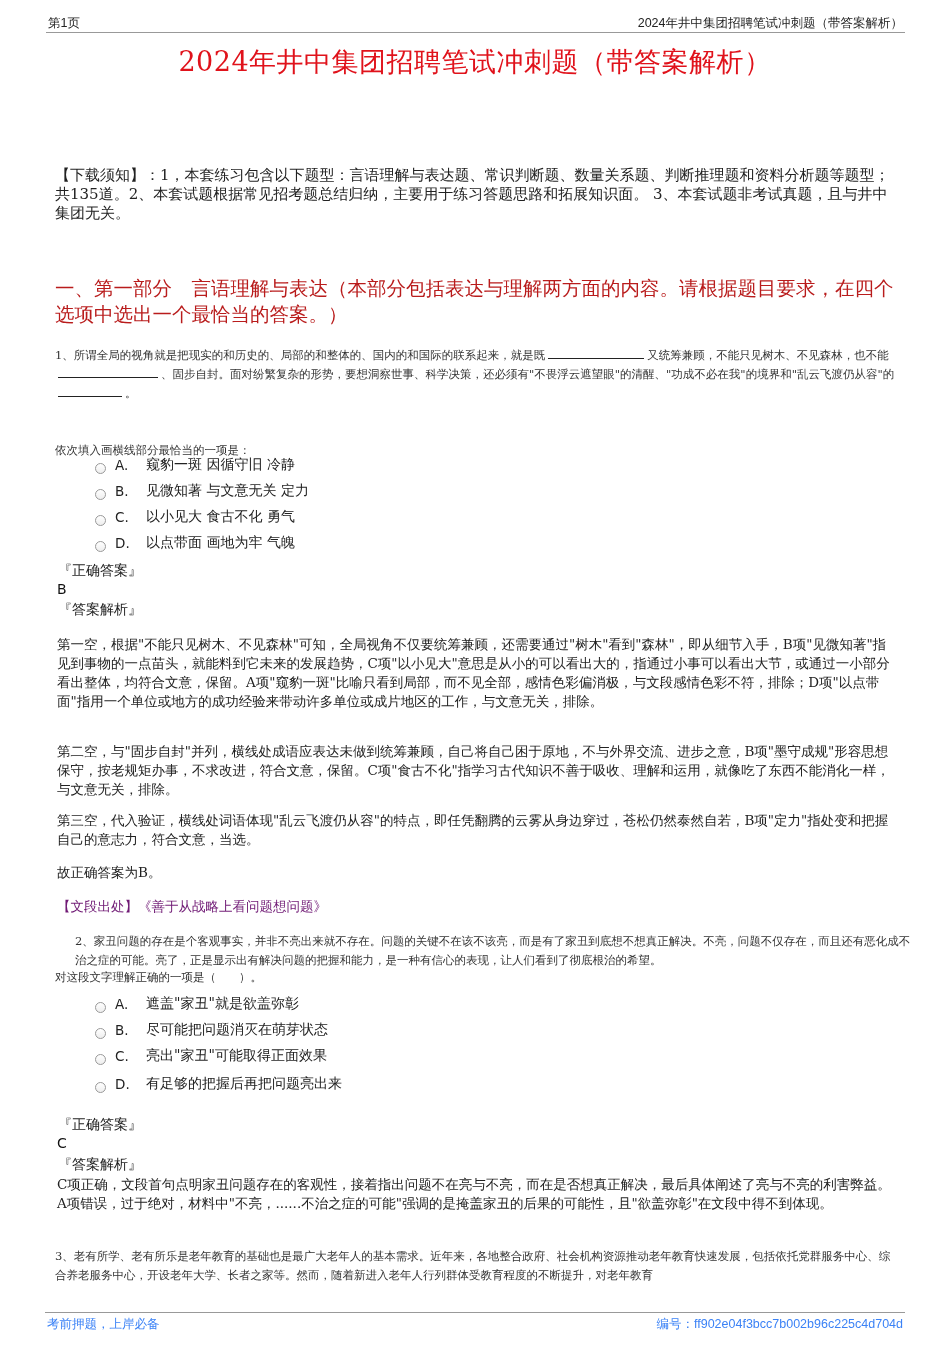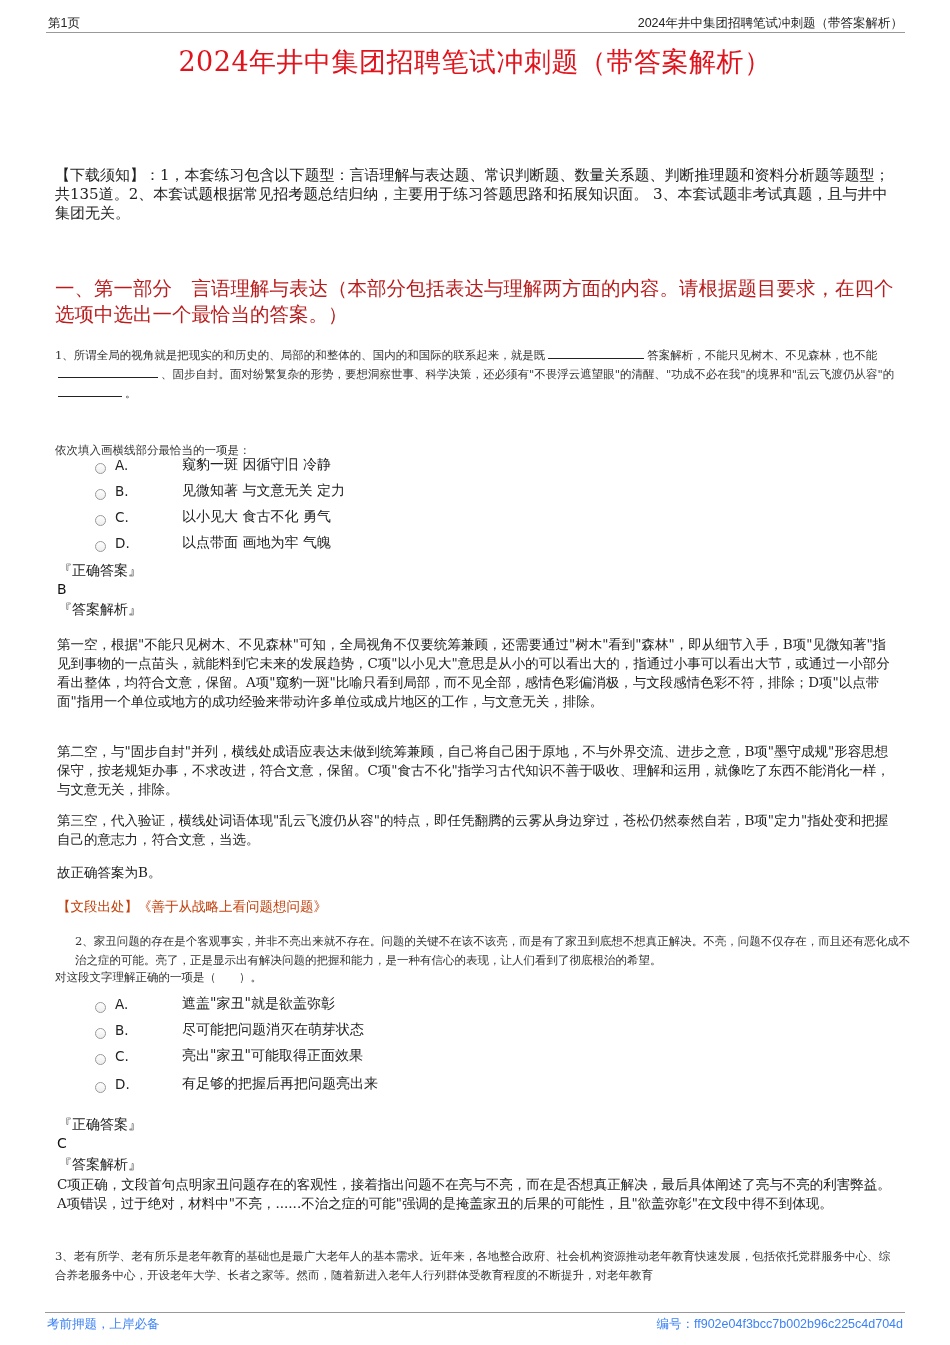--- a/index.html
+++ b/index.html
@@ -18,25 +18,25 @@
     .section-heading { position: absolute; left: 55px; width: 840px; top: 276px; font-size: 19.5px;
                        line-height: 26px; color: #b91c1c; }
     .q-text { position: absolute; left: 55px; width: 845px; font-size: 11.5px; line-height: 19px; color: #333; }
     .q-prompt { position: absolute; left: 55px; font-size: 11.5px; color: #333; }
     .blank { display: inline-block; border-bottom: 1px solid #222; height: 12px; vertical-align: baseline; margin: 0 3px; }
     .options { position: absolute; left: 95px; }
     .option { display: flex; align-items: center; height: 26px; font-size: 14px; color: #222; cursor: pointer; }
     .radio { width: 9px; height: 9px; border: 1px solid #999; border-radius: 50%; margin-right: 9px;
              margin-top: 6px; background: linear-gradient(#fff, #eee); flex: none; }
     .opt-letter { font-family: "DejaVu Sans", sans-serif; width: 31px; font-size: 13.5px; }
-    .opt-text { font-size: 14px; margin-left: 36px; }
+    .opt-text { font-size: 14px; }
     .label-bracket { position: absolute; left: 58px; font-size: 14px; color: #222; }
     .answer-letter { position: absolute; left: 57px; font-family: "DejaVu Sans", sans-serif; font-size: 14px; color: #111; }
     .analysis { position: absolute; left: 57px; width: 840px; font-size: 13.5px; line-height: 19px; color: #222; }
-    .source { position: absolute; left: 57px; font-size: 13.5px; color: #c2410c; }
+    .source { position: absolute; left: 57px; font-size: 13.5px; color: #701a75; }
     .page-footer { position: absolute; left: 45px; right: 45px; top: 1312px; height: 22px;
                    border-top: 1px solid #999; font-family: "Liberation Sans", sans-serif;
                    font-size: 12.5px; color: #3b82f6; }
     .page-footer .left { position: absolute; left: 2px; top: 3px; }
     .page-footer .right { position: absolute; right: 2px; top: 3px; }
   </style>
 </head>
 <body>
 
 <div class="page-header">
@@ -44,21 +44,21 @@
   <span class="right">2024年井中集团招聘笔试冲刺题（带答案解析）</span>
 </div>
 
 <div class="doc-title">2024年井中集团招聘笔试冲刺题（带答案解析）</div>
 
 <div class="notice">【下载须知】：1，本套练习包含以下题型：言语理解与表达题、常识判断题、数量关系题、判断推理题和资料分析题等题型；共135道。2、本套试题根据常见招考题总结归纳，主要用于练习答题思路和拓展知识面。 3、本套试题非考试真题，且与井中集团无关。</div>
 
 <div class="section-heading">一、第一部分　言语理解与表达（本部分包括表达与理解两方面的内容。请根据题目要求，在四个选项中选出一个最恰当的答案。）</div>
 
 <div class="q-text" style="top:346px;">
-  <span>1、所谓全局的视角就是把现实的和历史的、局部的和整体的、国内的和国际的联系起来，就是既</span><span class="blank" style="width:96px;"></span><span>答案解析，不能只见树木、不见森林，也不能</span><span class="blank" style="width:100px;"></span><span>、固步自封。面对纷繁复杂的形势，要想洞察世事、科学决策，还必须有"不畏浮云遮望眼"的清醒、"功成不必在我"的境界和"乱云飞渡仍从容"的</span><span class="blank" style="width:64px;"></span><span>。</span>
+  <span>1、所谓全局的视角就是把现实的和历史的、局部的和整体的、国内的和国际的联系起来，就是既</span><span class="blank" style="width:96px;"></span><span>又统筹兼顾，不能只见树木、不见森林，也不能</span><span class="blank" style="width:100px;"></span><span>、固步自封。面对纷繁复杂的形势，要想洞察世事、科学决策，还必须有"不畏浮云遮望眼"的清醒、"功成不必在我"的境界和"乱云飞渡仍从容"的</span><span class="blank" style="width:64px;"></span><span>。</span>
 </div>
 
 <div class="q-prompt" style="top:443px;">依次填入画横线部分最恰当的一项是：</div>
 
 <div class="options" style="top:452px;">
   <div class="option">
     <span class="radio"></span>
     <span class="opt-letter">A.</span>
     <span class="opt-text">窥豹一斑 因循守旧 冷静</span>
   </div>

